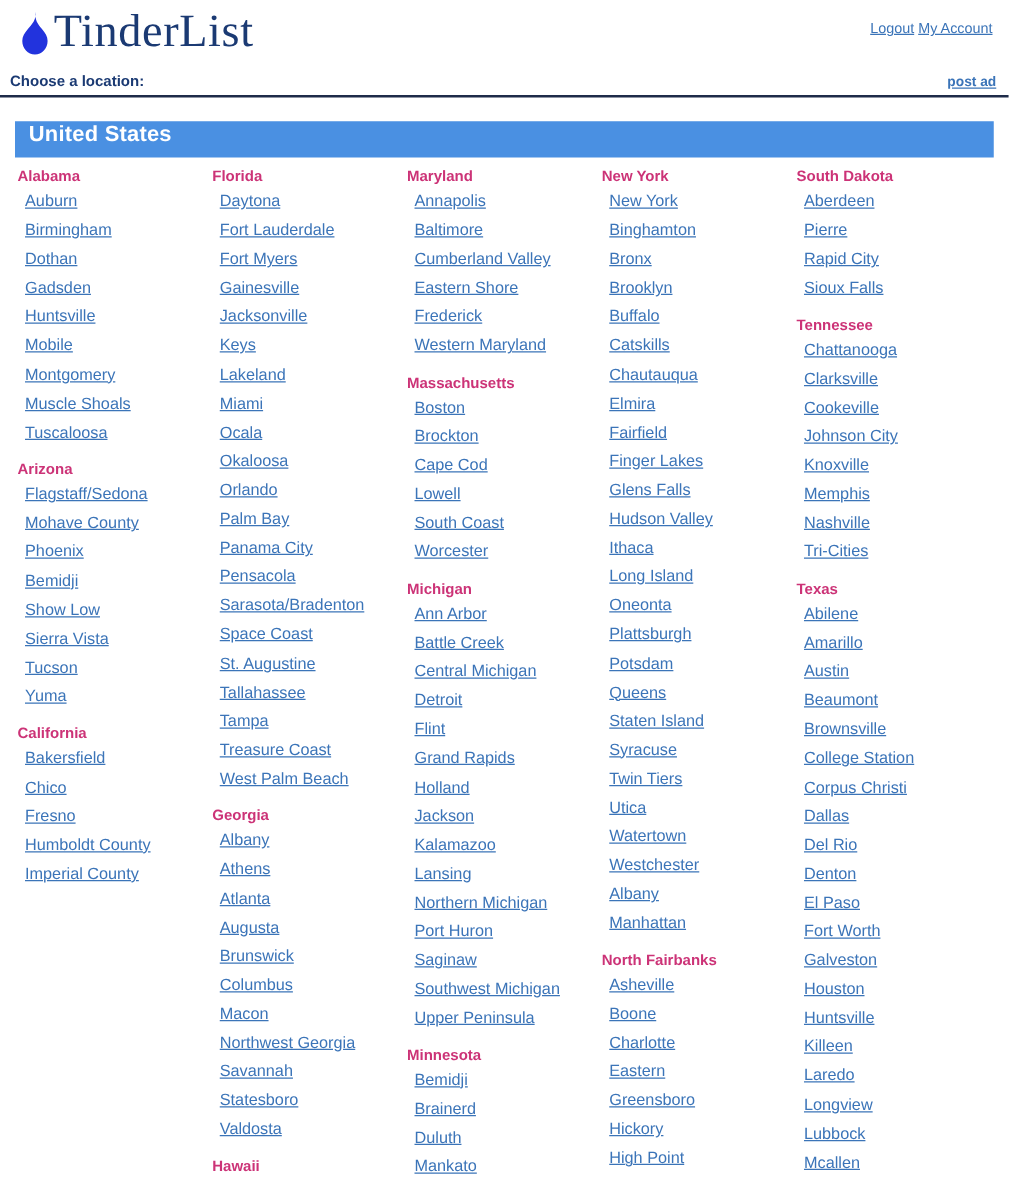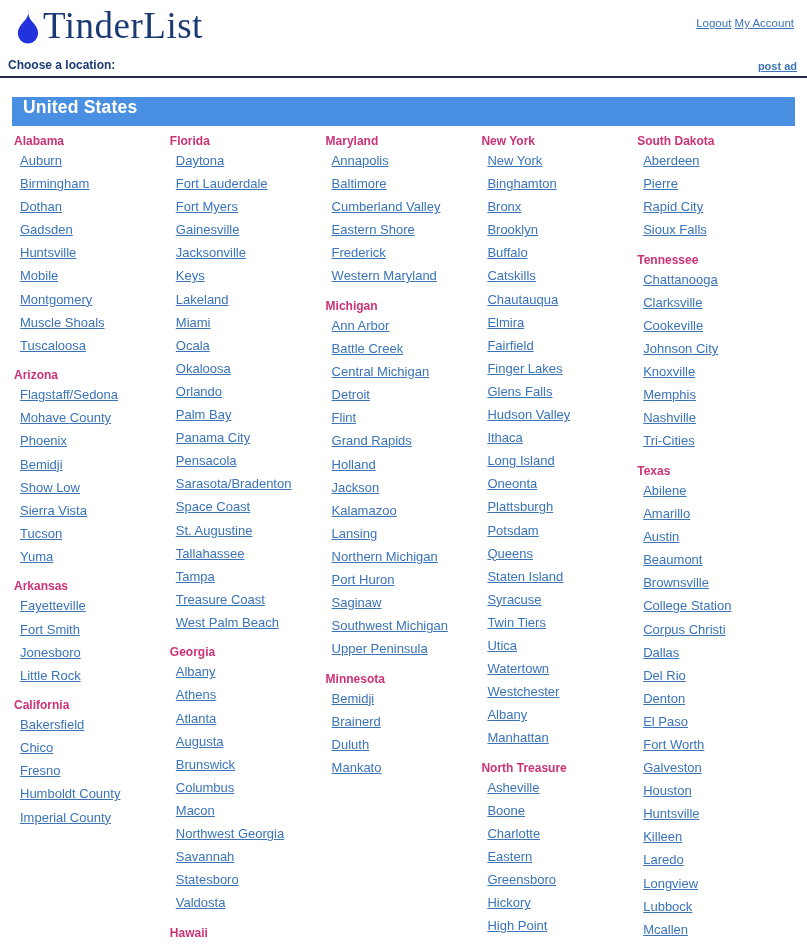--- a/index.html
+++ b/index.html
@@ -86,27 +86,20 @@
         <div class="state-group">
           <div class="state-name">Arizona</div>
           <div class="city"><a href="#" class="city-link">Flagstaff/Sedona</a></div>
           <div class="city"><a href="#" class="city-link">Mohave County</a></div>
           <div class="city"><a href="#" class="city-link">Phoenix</a></div>
           <div class="city"><a href="#" class="city-link">Bemidji</a></div>
           <div class="city"><a href="#" class="city-link">Show Low</a></div>
           <div class="city"><a href="#" class="city-link">Sierra Vista</a></div>
           <div class="city"><a href="#" class="city-link">Tucson</a></div>
           <div class="city"><a href="#" class="city-link">Yuma</a></div>
-        </div>
-        <div class="state-group">
-          <div class="state-name">Arkansas</div>
-          <div class="city"><a href="#" class="city-link">Fayetteville</a></div>
-          <div class="city"><a href="#" class="city-link">Fort Smith</a></div>
-          <div class="city"><a href="#" class="city-link">Jonesboro</a></div>
-          <div class="city"><a href="#" class="city-link">Little Rock</a></div>
         </div>
         <div class="state-group">
           <div class="state-name">California</div>
           <div class="city"><a href="#" class="city-link">Bakersfield</a></div>
           <div class="city"><a href="#" class="city-link">Chico</a></div>
           <div class="city"><a href="#" class="city-link">Fresno</a></div>
           <div class="city"><a href="#" class="city-link">Humboldt County</a></div>
           <div class="city"><a href="#" class="city-link">Imperial County</a></div>
         </div>
       </div>
@@ -155,20 +148,29 @@
       </div>
       <div class="column">
         <div class="state-group">
           <div class="state-name">Maryland</div>
           <div class="city"><a href="#" class="city-link">Annapolis</a></div>
           <div class="city"><a href="#" class="city-link">Baltimore</a></div>
           <div class="city"><a href="#" class="city-link">Cumberland Valley</a></div>
           <div class="city"><a href="#" class="city-link">Eastern Shore</a></div>
           <div class="city"><a href="#" class="city-link">Frederick</a></div>
           <div class="city"><a href="#" class="city-link">Western Maryland</a></div>
+        </div>
+        <div class="state-group">
+          <div class="state-name">Massachusetts</div>
+          <div class="city"><a href="#" class="city-link">Boston</a></div>
+          <div class="city"><a href="#" class="city-link">Brockton</a></div>
+          <div class="city"><a href="#" class="city-link">Cape Cod</a></div>
+          <div class="city"><a href="#" class="city-link">Lowell</a></div>
+          <div class="city"><a href="#" class="city-link">South Coast</a></div>
+          <div class="city"><a href="#" class="city-link">Worcester</a></div>
         </div>
         <div class="state-group">
           <div class="state-name">Michigan</div>
           <div class="city"><a href="#" class="city-link">Ann Arbor</a></div>
           <div class="city"><a href="#" class="city-link">Battle Creek</a></div>
           <div class="city"><a href="#" class="city-link">Central Michigan</a></div>
           <div class="city"><a href="#" class="city-link">Detroit</a></div>
           <div class="city"><a href="#" class="city-link">Flint</a></div>
           <div class="city"><a href="#" class="city-link">Grand Rapids</a></div>
           <div class="city"><a href="#" class="city-link">Holland</a></div>
@@ -213,21 +215,21 @@
           <div class="city"><a href="#" class="city-link">Staten Island</a></div>
           <div class="city"><a href="#" class="city-link">Syracuse</a></div>
           <div class="city"><a href="#" class="city-link">Twin Tiers</a></div>
           <div class="city"><a href="#" class="city-link">Utica</a></div>
           <div class="city"><a href="#" class="city-link">Watertown</a></div>
           <div class="city"><a href="#" class="city-link">Westchester</a></div>
           <div class="city"><a href="#" class="city-link">Albany</a></div>
           <div class="city"><a href="#" class="city-link">Manhattan</a></div>
         </div>
         <div class="state-group">
-          <div class="state-name">North Treasure</div>
+          <div class="state-name">North Fairbanks</div>
           <div class="city"><a href="#" class="city-link">Asheville</a></div>
           <div class="city"><a href="#" class="city-link">Boone</a></div>
           <div class="city"><a href="#" class="city-link">Charlotte</a></div>
           <div class="city"><a href="#" class="city-link">Eastern</a></div>
           <div class="city"><a href="#" class="city-link">Greensboro</a></div>
           <div class="city"><a href="#" class="city-link">Hickory</a></div>
           <div class="city"><a href="#" class="city-link">High Point</a></div>
         </div>
       </div>
       <div class="column">

